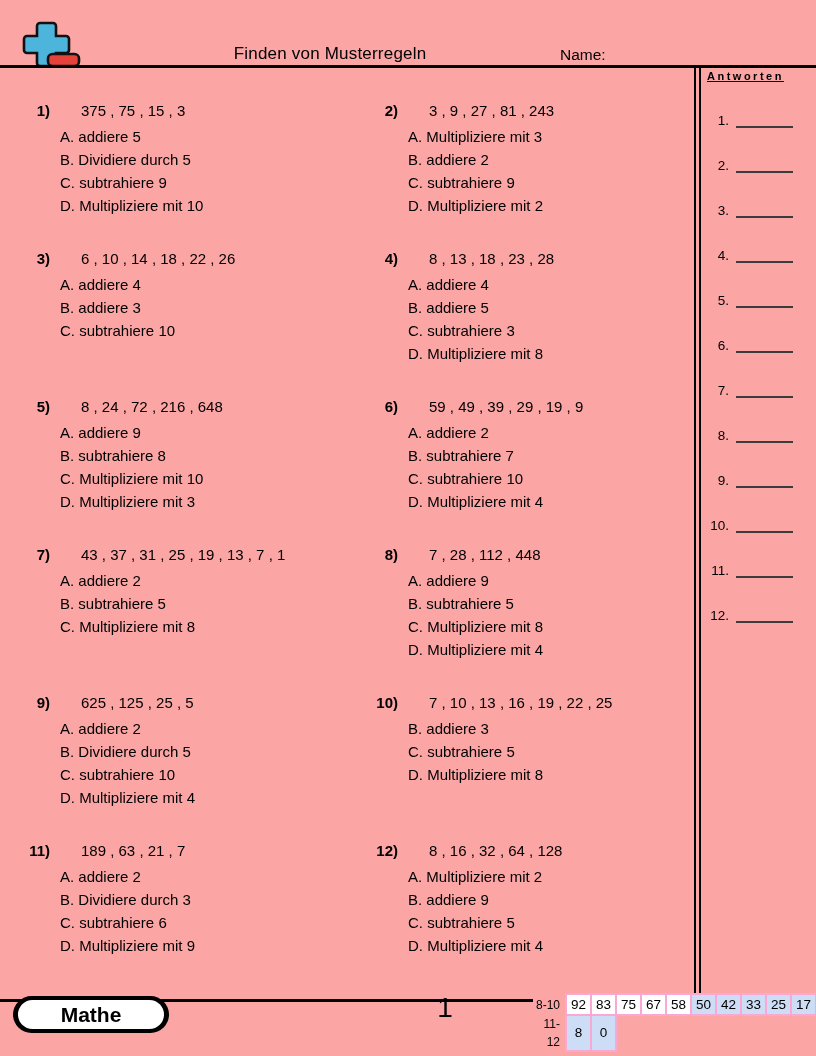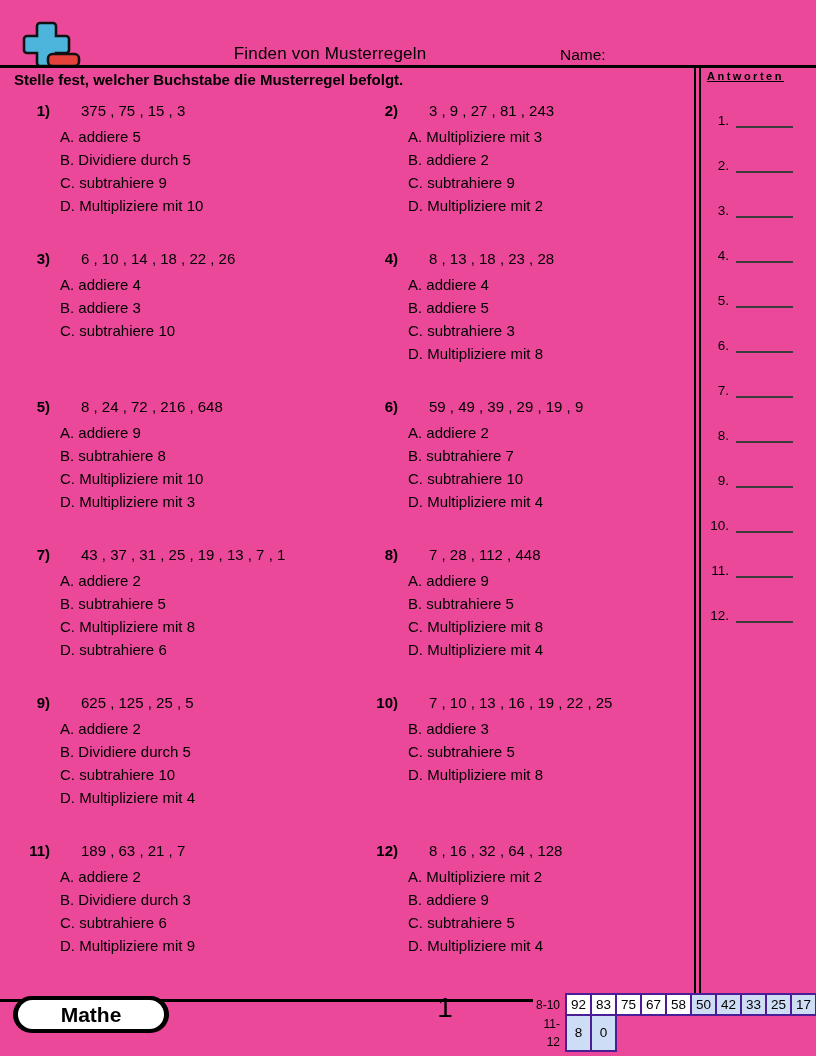--- a/index.html
+++ b/index.html
@@ -2,21 +2,21 @@
 <html><head>
 <meta charset="utf-8">
 <style>
   * { margin:0; padding:0; box-sizing:border-box; }
   html,body { background:#fff; }
   body {
     width:816px; height:1056px;
     font-family:"Liberation Sans", sans-serif;
     color:#000;
   }
-  .page { position:relative; width:816px; height:1056px; background:#ec4899; overflow:hidden; }
+  .page { position:relative; width:816px; height:1056px; background:#fca5a5; overflow:hidden; }
 
   
   .logo { position:absolute; left:13px; top:21px; width:68px; height:47px; }
   .title { position:absolute; left:80px; top:44px; width:500px; text-align:center; font-size:17px; letter-spacing:0.2px; }
   .name-label { position:absolute; left:560px; top:46px; font-size:15.5px; }
   .header-line { position:absolute; left:0; top:65px; width:816px; height:3px; background:#000; }
   .instruction { position:absolute; left:14px; top:71px; font-size:15px; font-weight:bold; }
 
   
   .divider { position:absolute; left:694px; top:65px; height:928px; width:7px;
@@ -43,38 +43,37 @@
   
   .footer-line { position:absolute; left:0; top:999px; width:533px; height:3px; background:#000; }
   .mathe-badge { position:absolute; left:13px; top:996px; width:156px; height:37px; background:#000; border-radius:19px; }
   .mathe-pill { position:absolute; left:5px; top:4px; right:5px; bottom:4px; background:#fff; border-radius:15px;
                 display:flex; align-items:center; justify-content:center; font-size:21px; font-weight:bold; }
   .website { position:absolute; left:177px; top:1056px; font-size:20px; }
   .page-num { position:absolute; left:425px; top:992px; width:40px; text-align:center; font-size:28px; }
 
   .score-grid { position:absolute; left:528px; top:993px; }
   table.score { border-collapse:collapse; }
-  table.score td { border:2px solid #4c1d95; min-width:25px; height:21px; text-align:center;
+  table.score td { border:2px solid #f9a8d4; min-width:25px; height:21px; text-align:center;
                    padding:0 3px; font-size:13.5px; line-height:18px; background:#fff; }
   table.score td.lbl { border:none; font-size:12px; text-align:right; padding-right:5px; min-width:38px; background:transparent; }
   table.score td.shaded { background:#cdddf6; }
 </style>
 </head>
 <body>
 
 <div class="page">
 
   <svg class="logo" viewBox="0 0 68 47">
     <path d="M27 2 h13 a3 3 0 0 1 3 3 v10 h10 a3 3 0 0 1 3 3 v11 a3 3 0 0 1 -3 3 h-10 v10 a3 3 0 0 1 -3 3 h-13 a3 3 0 0 1 -3 -3 v-10 h-10 a3 3 0 0 1 -3 -3 v-11 a3 3 0 0 1 3 -3 h10 v-10 a3 3 0 0 1 3 -3 z" fill="#4db4dc" stroke="#111" stroke-width="2.6"></path>
     <rect x="35" y="33" width="31" height="12" rx="4.5" fill="#e6423c" stroke="#111" stroke-width="2.6"></rect>
   </svg>
   <div class="title">Finden von Musterregeln</div>
   <div class="name-label">Name:</div>
   <div class="header-line"></div>
-  <div class="instruction">Stelle fest, welcher Buchstabe die Musterregel befolgt.</div>
 
   <div class="divider"></div>
 
   <div class="answers">
     <div class="answers-title">Antworten</div>
     <div class="ans-list">
       <div class="ans-item">
           <div class="ans-num">1.</div>
           <div class="ans-line"></div>
         </div>
@@ -192,21 +191,20 @@
       </div>
     </div>
 
     <div class="problem">
       <div class="p-num">7)</div>
       <div class="p-body">
         <div class="p-seq">43 , 37 , 31 , 25 , 19 , 13 , 7 , 1</div>
         <div class="p-choice">A. addiere 2</div>
         <div class="p-choice">B. subtrahiere 5</div>
         <div class="p-choice">C. Multipliziere mit 8</div>
-        <div class="p-choice">D. subtrahiere 6</div>
       </div>
     </div>
 
     <div class="problem">
       <div class="p-num">8)</div>
       <div class="p-body">
         <div class="p-seq">7 , 28 , 112 , 448</div>
         <div class="p-choice">A. addiere 9</div>
         <div class="p-choice">B. subtrahiere 5</div>
         <div class="p-choice">C. Multipliziere mit 8</div>

